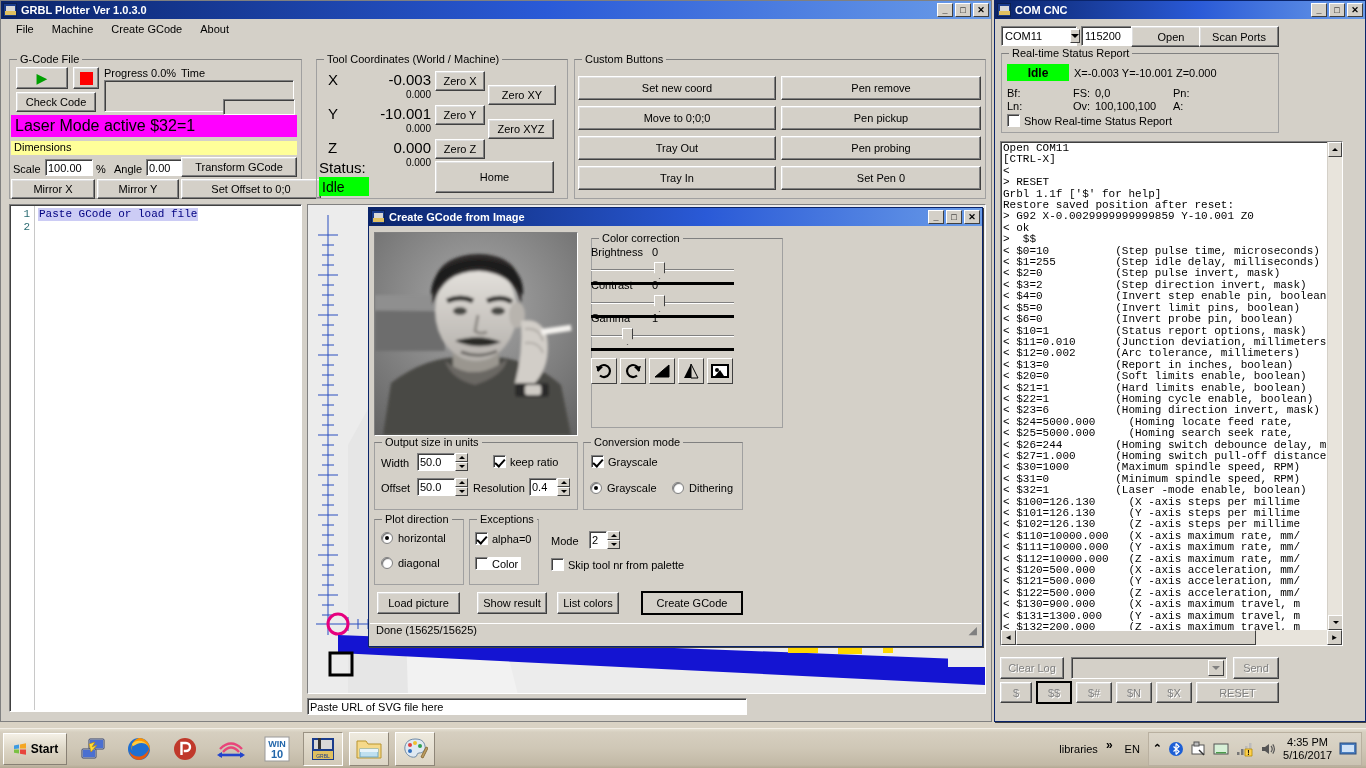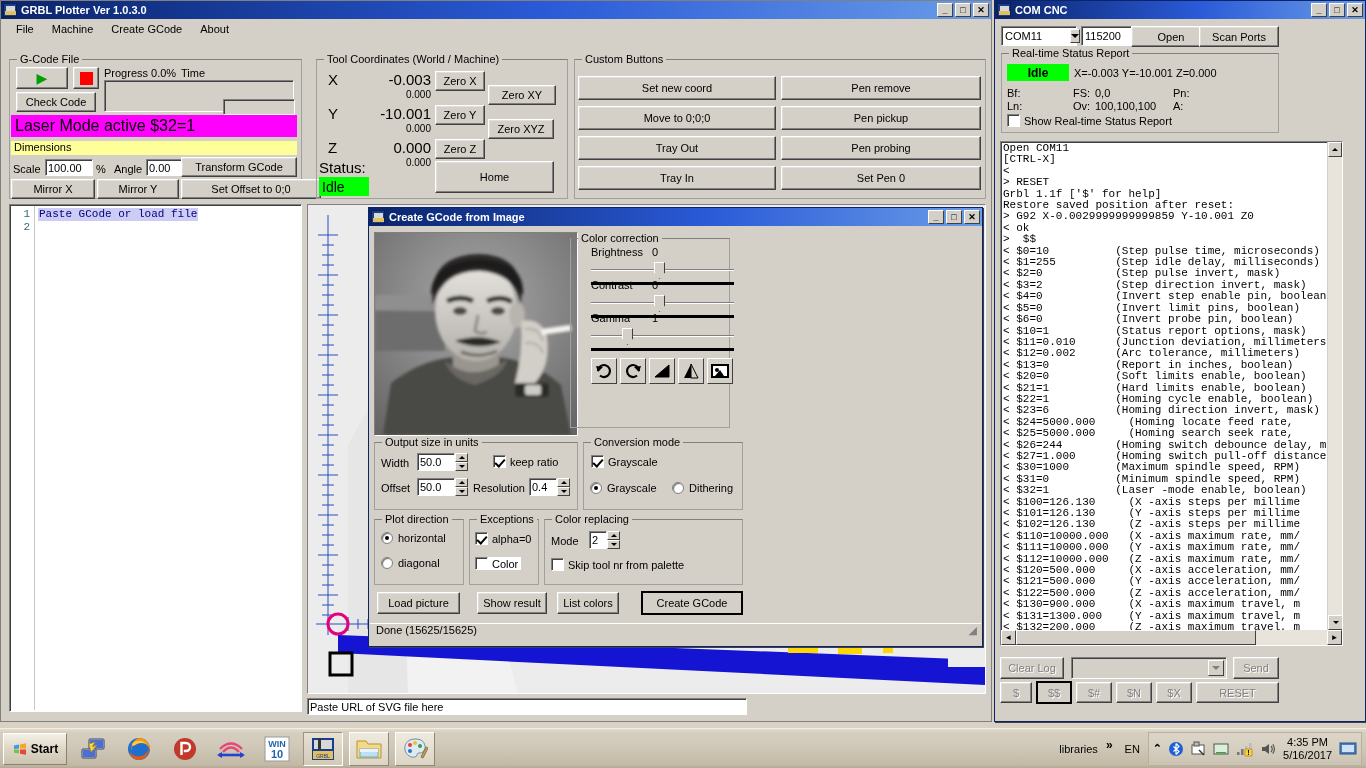--- a/index.html
+++ b/index.html
@@ -484,21 +484,21 @@
           <path d="M150 110 Q164 108 168 120" stroke="#b0aca6" stroke-width="2" fill="none"></path>
 
           <rect x="166" y="96" width="30" height="6" fill="#f4f2ee" transform="rotate(-8 166 96)"></rect>
 
           <rect x="140" y="150" width="34" height="14" rx="3" fill="#2c2b29"></rect>
           <rect x="150" y="152" width="16" height="10" rx="2" fill="#cfcbc5"></rect>
         </g>
       </svg>
     </div>
 
-    <div class="group" style="left:201px; top:30px; width:160px; height:190px;">
+    <div class="group" style="left:222px; top:30px; width:192px; height:190px;">
       <span class="glabel">Color correction</span>
     </div>
     <div class="lbl" style="left:222px; top:38px;">Brightness</div>
     <div class="lbl" style="left:283px; top:38px;">0</div>
     <div class="slider" style="left:222px; top:53px; width:143px;">
       <div class="track"></div>
       <div class="thumbk" style="left:63px;"></div>
       <div class="bar"></div>
     </div>
     <div class="lbl" style="left:222px; top:71px;">Contrast</div>
@@ -620,23 +620,20 @@
     </div>
     <div class="chk" style="left:106px; top:324px;">
       <span class="chkbox on"></span>
       <span>alpha=0</span>
     </div>
     <div class="chk" style="left:106px; top:349px; background:#fff; padding-right:3px;">
       <span class="chkbox"></span>
       <span>Color</span>
     </div>
 
-    <div class="group" style="left:175px; top:311px; width:199px; height:66px;">
-      <span class="glabel">Color replacing</span>
-    </div>
     <div class="lbl" style="left:182px; top:327px;">Mode</div>
     <div class="txt" style="left:220px; top:323px; width:18px; height:18px;">2</div>
     <div class="spin" style="left:238px; top:323px; height:18px;">
       <div>
           <span class="caret-up"></span>
         </div>
       <div>
           <span class="caret-dn-s"></span>
         </div>
     </div>

